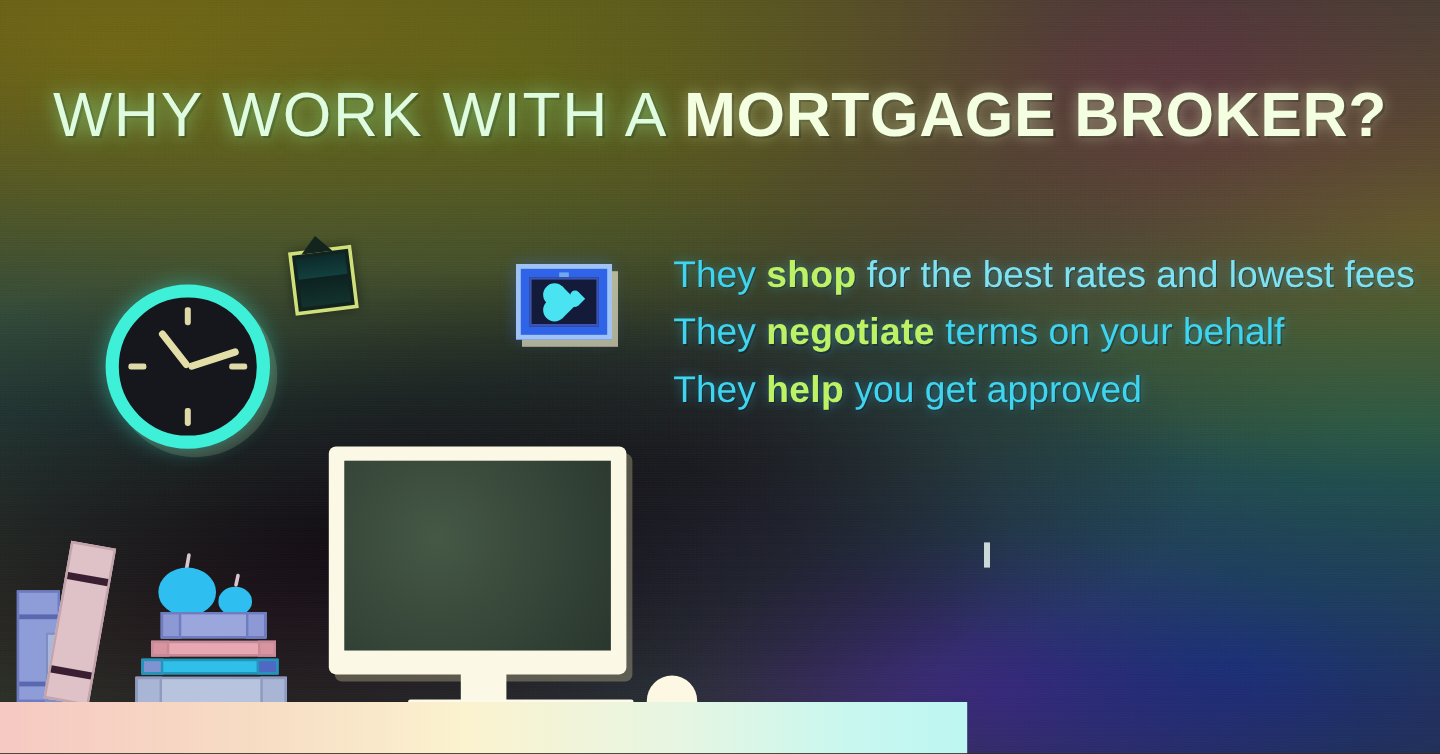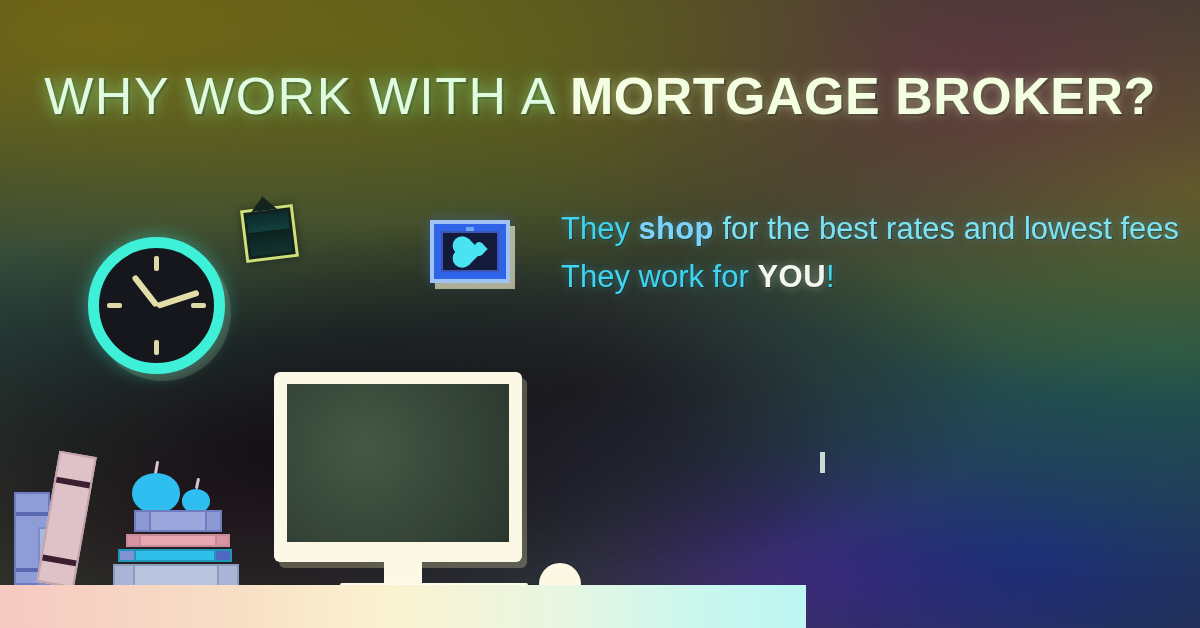--- a/index.html
+++ b/index.html
@@ -70,21 +70,21 @@
   }
   .line{
     font-size:31px;
     line-height:48px;
     color:#3fd4f0;
     white-space:nowrap;
     text-shadow:0 0 10px rgba(60,200,240,.45), 1px 1px 0 rgba(0,0,0,.35);
     font-family:"Liberation Sans", sans-serif;
     font-weight:400;
   }
-  .line b{ font-weight:bold; color:#7dd3fc; letter-spacing:.3px; }
+  .line b{ font-weight:bold; color:#bef264; letter-spacing:.3px; }
   .line .white{ font-weight:bold; color:#f4f7ef; letter-spacing:.5px;
     text-shadow:0 0 10px rgba(240,255,240,.4), 1px 1px 0 rgba(0,0,0,.35); }
   .line .pale{ color:#7fe2f3;margin-top:48px; }
 
   
   .desk{
     position:absolute; left:0; top:585px; width:806px; height:43px;
     background:linear-gradient(90deg,#f6c9c2 0%, #f7dcc4 26%, #fbf2cf 48%, #e7f6e2 70%, #c8f7ef 88%, #bdf6f2 100%);
   }
 
@@ -234,21 +234,24 @@
 
   <div class="headline">
     <span class="hl-light">WHY WORK WITH A </span><span class="hl-bold">MORTGAGE BROKER?</span>
   </div>
 
   <div class="list">
     <div class="line">
       <span>They </span><b>shop</b><span class="pale"> for the best rates and lowest fees</span>
     </div>
     <div class="line">
-      <span>They work for </span><span class="white">YOU</span><span>!</span>
+      <span>They </span><b>negotiate</b><span> terms on your behalf</span>
+    </div>
+    <div class="line">
+      <span>They </span><b>help</b><span> you get approved</span>
     </div>
   </div>
 
   <div class="clock">
     <span class="tick t12"></span>
     <span class="tick t3"></span>
     <span class="tick t6"></span>
     <span class="tick t9"></span>
     <span class="hand hour"></span>
     <span class="hand minute"></span>

